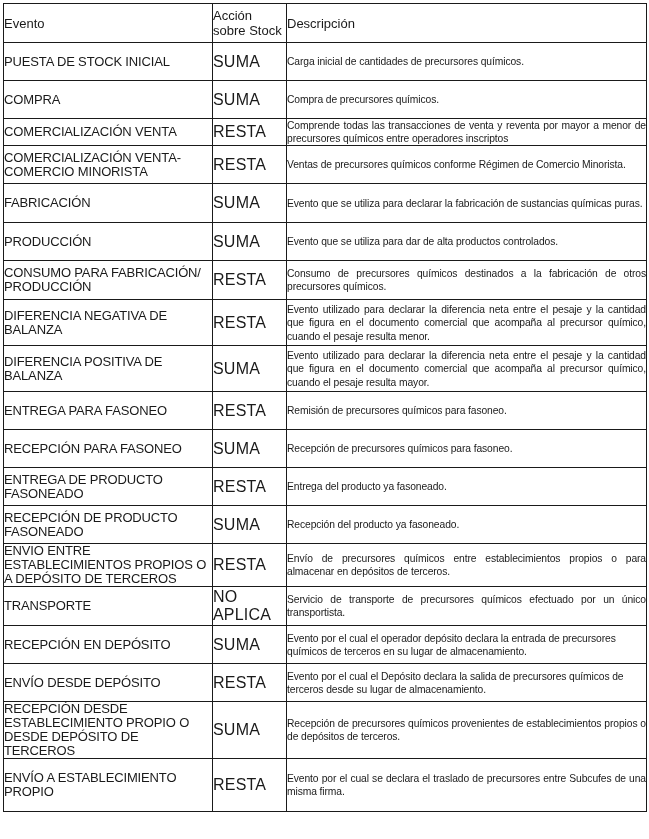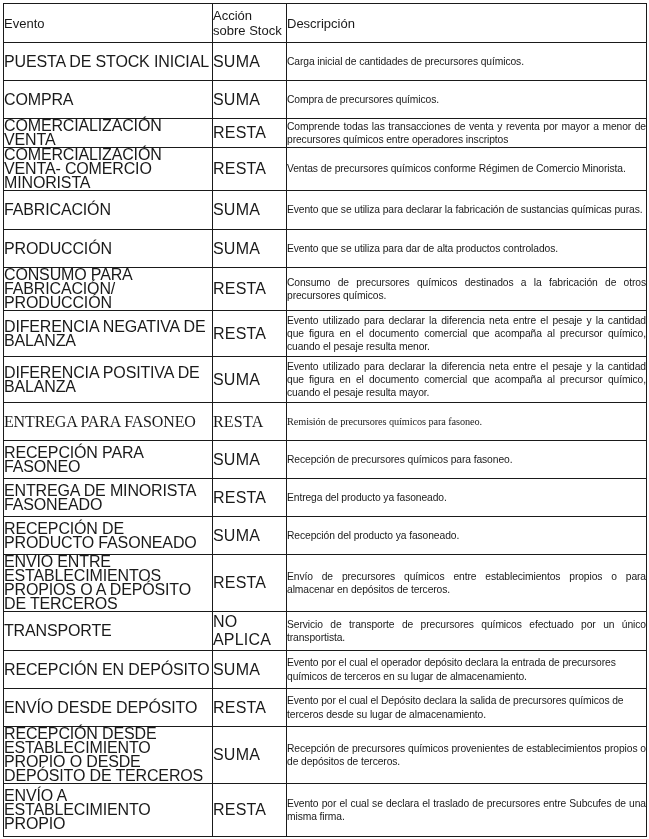--- a/index.html
+++ b/index.html
@@ -30,21 +30,21 @@
       box-sizing: border-box;
     }
     table.events th {
       font-weight: normal;
       font-size: 13px;
       text-align: left;
       line-height: 15px;
     }
     th.col-accion { font-size: 11.5px; line-height: 14px; margin-top: 32px; }
     td.evento {
-      font-size: 16px;
+      font-size: 13px;
       line-height: 14px;
       padding-left: 4px;
       padding-right: 2px;
       letter-spacing: -0.15px;
       margin-top: 46px;
     }
     td.accion {
       text-align: left;
       font-size: 16px;
       letter-spacing: 0.2px;
@@ -117,32 +117,32 @@
       <tr style="height: 46px;">
         <td class="evento">DIFERENCIA NEGATIVA DE BALANZA</td>
         <td class="accion">RESTA</td>
         <td class="descripcion">Evento utilizado para declarar la diferencia neta entre el pesaje y la cantidad que figura en el documento comercial que acompaña al precursor químico, cuando el pesaje resulta menor.</td>
       </tr>
       <tr style="height: 46px;">
         <td class="evento">DIFERENCIA POSITIVA DE BALANZA</td>
         <td class="accion">SUMA</td>
         <td class="descripcion">Evento utilizado para declarar la diferencia neta entre el pesaje y la cantidad que figura en el documento comercial que acompaña al precursor químico, cuando el pesaje resulta mayor.</td>
       </tr>
-      <tr style="height: 38px; font-family: Liberation Serif, serif;">
+      <tr style="height: 38px;">
         <td class="evento">ENTREGA PARA FASONEO</td>
         <td class="accion">RESTA</td>
         <td class="descripcion left">Remisión de precursores químicos para fasoneo.</td>
       </tr>
       <tr style="height: 38px;">
         <td class="evento">RECEPCIÓN PARA FASONEO</td>
         <td class="accion">SUMA</td>
         <td class="descripcion left">Recepción de precursores químicos para fasoneo.</td>
       </tr>
       <tr style="height: 38px;">
-        <td class="evento">ENTREGA DE MINORISTA FASONEADO</td>
+        <td class="evento">ENTREGA DE PRODUCTO FASONEADO</td>
         <td class="accion">RESTA</td>
         <td class="descripcion left">Entrega del producto ya fasoneado.</td>
       </tr>
       <tr style="height: 38px;">
         <td class="evento">RECEPCIÓN DE PRODUCTO FASONEADO</td>
         <td class="accion">SUMA</td>
         <td class="descripcion left">Recepción del producto ya fasoneado.</td>
       </tr>
       <tr style="height: 40px;">
         <td class="evento">ENVIO ENTRE ESTABLECIMIENTOS PROPIOS O A DEPÓSITO DE TERCEROS</td>

